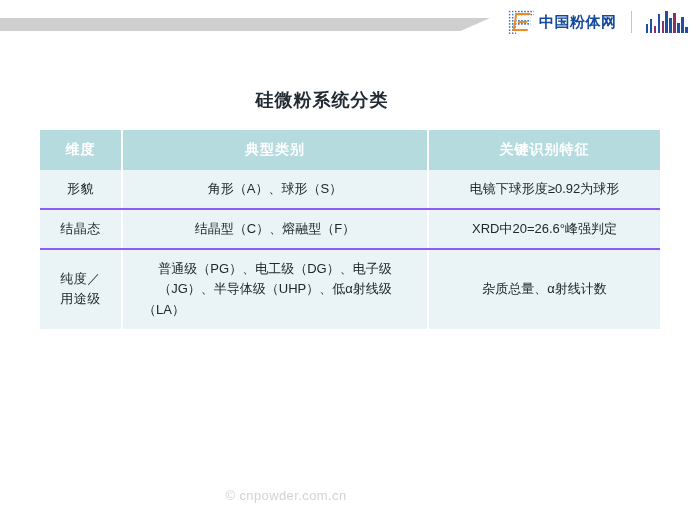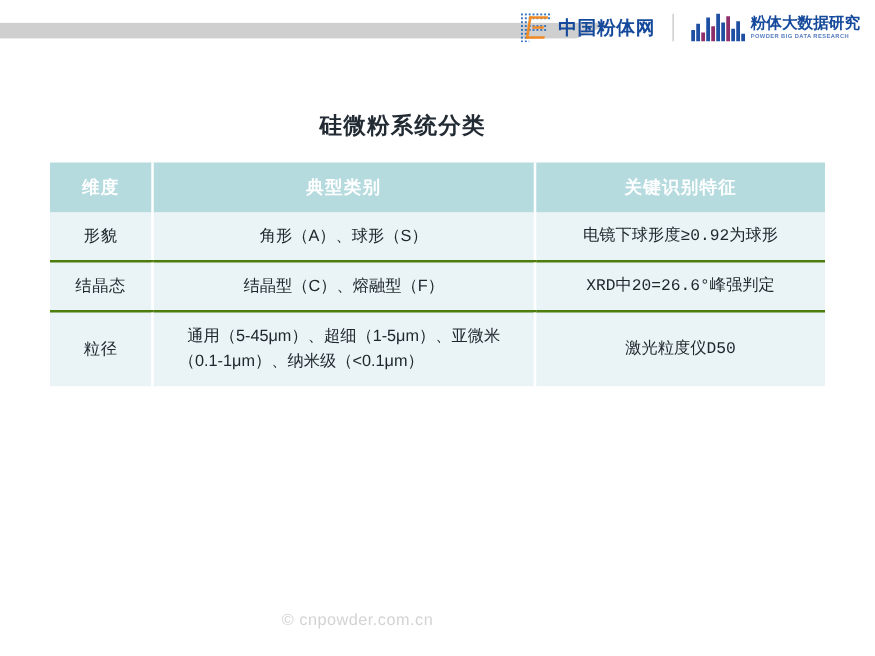--- a/index.html
+++ b/index.html
@@ -162,27 +162,27 @@
     padding: 11px 6px;
     border-right: 2px solid #ffffff;
     text-align: center;
   }
   table.spec th:last-child { border-right: none; }
 
   table.spec td {
     background: #eaf4f6;
     padding: 9px 20px;
     border-right: 2px solid #ffffff;
-    border-bottom: 2px solid #4d7c0f;
+    border-bottom: 2px solid #8b5cf6;
     text-align: center;
     vertical-align: middle;
     line-height: 1.55;
     color: #20282f;
   }
-  table.spec td:last-child { border-right: none; font-family: Liberation Mono, monospace; }
+  table.spec td:last-child { border-right: none; }
   table.spec tr:last-child td { border-bottom: none; }
 
   td.dim { letter-spacing: .5px; }
   td.types { text-align: justify; text-align-last: left; padding-left: 10px; padding-right: 10px; }
   td.types.center { text-align: center; text-align-last: center; margin-left: 36px; }
 
   tr.note td {
     text-align: left;
     padding: 9px 10px;
     font-size: 12.5px;
@@ -226,24 +226,20 @@
           <i style="height:7px;background:#8e2f6b"></i>
         <i style="height:19px"></i>
           <i style="height:12px;background:#8e2f6b"></i>
           <i style="height:22px"></i>
         <i style="height:15px"></i>
           <i style="height:20px;background:#8e2f6b"></i>
           <i style="height:10px"></i>
         <i style="height:16px"></i>
           <i style="height:6px"></i>
       </span>
-      <span class="logo-right-text">
-        <div class="cn">粉体大数据研究</div>
-        <div class="en">POWDER BIG DATA RESEARCH</div>
-      </span>
     </div>
 
   </div>
 </div>
 
 <div class="page-title">硅微粉系统分类</div>
 
 <div class="table-wrap">
   <table class="spec">
     <colgroup>
@@ -263,21 +259,21 @@
         <td class="dim">形貌</td>
         <td class="types center">角形（A）、球形（S）</td>
         <td>电镜下球形度≥0.92为球形</td>
       </tr>
       <tr>
         <td class="dim">结晶态</td>
         <td class="types center">结晶型（C）、熔融型（F）</td>
         <td>XRD中20=26.6°峰强判定</td>
       </tr>
       <tr>
-        <td class="dim">粒径</td>
-        <td class="types">通用（5-45μm）、超细（1-5μm）、亚微米（0.1-1μm）、纳米级（&lt;0.1μm）</td>
-        <td>激光粒度仪D50</td>
+        <td class="dim">纯度／用途级</td>
+        <td class="types">普通级（PG）、电工级（DG）、电子级（JG）、半导体级（UHP）、低α射线级（LA）</td>
+        <td>杂质总量、α射线计数</td>
       </tr>
     </tbody>
   </table>
 </div>
 
 <div class="watermark">© cnpowder.com.cn</div>
 
 </body></html>

